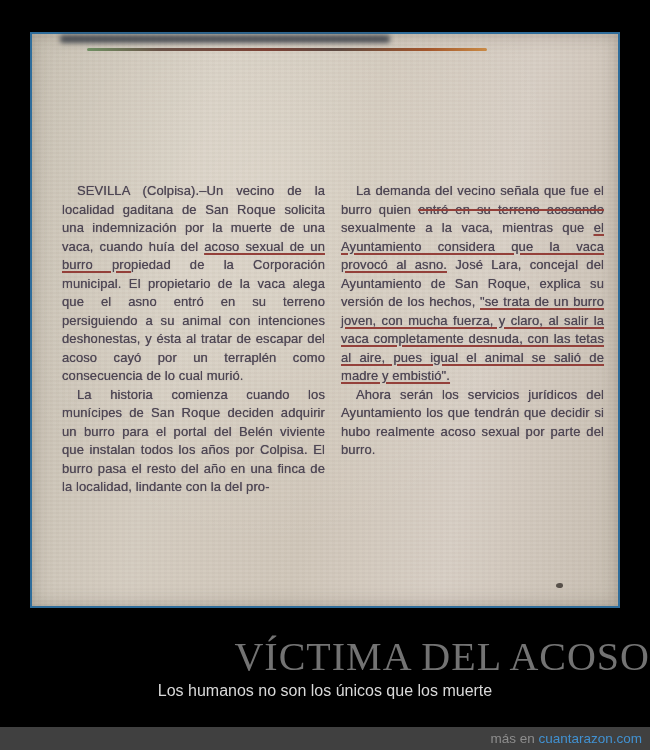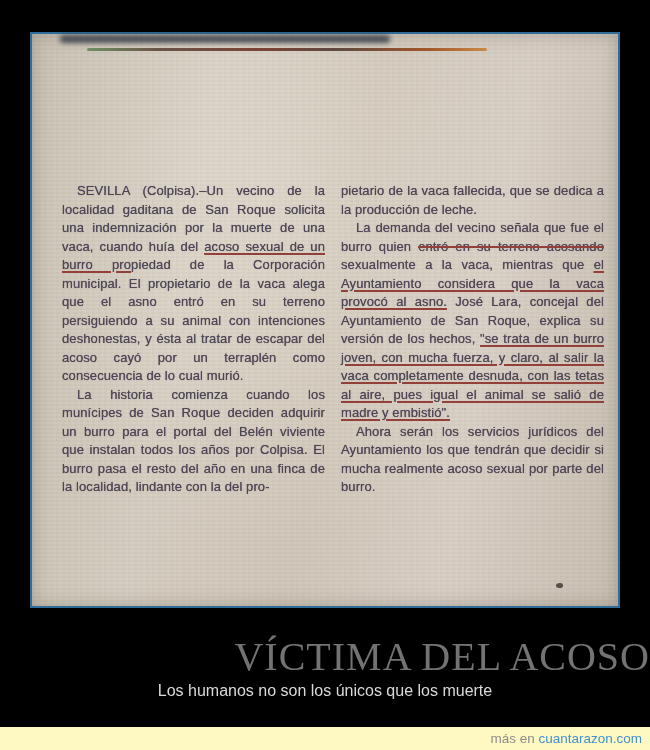--- a/index.html
+++ b/index.html
@@ -39,42 +39,41 @@
 
   
   .caption-title{position:absolute;left:0;top:636px;width:100%;margin:0;text-align:right;
                  font-family:"Liberation Serif",serif;font-weight:normal;
                  font-size:40px;line-height:42px;letter-spacing:1px;color:#737373;}
   .caption-sub{position:absolute;left:0;top:682px;width:100%;margin:0;text-align:center;
                font-size:16px;color:#d9d9d9;}
 
   
   .footer{position:absolute;left:0;bottom:0;width:100%;height:23px;box-sizing:border-box;
-          background:#fef9c3;text-align:right;padding-right:8px;
+          background:#404040;text-align:right;padding-right:8px;
           font-size:13.5px;line-height:23px;color:#8d8d8d;}
   .footer .site{color:#4191d1;cursor:pointer;}
 </style>
 </head>
 <body>
 
 <div class="stage">
 
   <figure class="photo">
     <div class="grain"></div>
     <div class="smudge"></div>
     <div class="rainbow"></div>
     <div class="columns" id="article">
         <div class="col">
           <p><span>SEVILLA  (Colpisa).–Un vecino de la localidad gaditana de San Roque solicita una indemnización por la muerte de una vaca, cuando huía del </span><span class="u">acoso sexual de un burro pro</span><span>piedad de la Corporación municipal. El propietario de la vaca alega que el asno entró en su terreno persiguiendo a su animal con intenciones deshonestas, y ésta al tratar de escapar del acoso cayó por un terraplén como consecuencia de lo cual murió.</span></p>
           <p><span>La historia comienza cuando los munícipes de San Roque deciden adquirir un burro para el portal del Belén viviente que instalan todos los años por Colpisa. El burro pasa el resto del año en una finca de la localidad, lindante con la del pro-</span></p>
         </div>
         <div class="col">
-          <p class="noindent"><span>pietario de la vaca fallecida, que se dedica a la producción de leche.</span></p>
           <p><span>La demanda del vecino señala que fue el burro quien </span><span class="s">entró en su terreno acosando</span><span> sexualmente a la vaca, mientras que </span><span class="u">el Ayuntamiento considera que la vaca provocó al asno.</span><span> José Lara, concejal del Ayuntamiento de San Roque, explica su versión de los hechos, </span><span class="u">"se trata de un burro joven, con mucha fuerza, y claro, al salir la vaca completamente desnuda, con las tetas al aire, pues igual el animal se salió de madre y embistió".</span></p>
-          <p><span>Ahora serán los servicios jurídicos del Ayuntamiento los que tendrán que decidir si mucha realmente acoso sexual por parte del burro.</span></p>
+          <p><span>Ahora serán los servicios jurídicos del Ayuntamiento los que tendrán que decidir si hubo realmente acoso sexual por parte del burro.</span></p>
         </div>
       </div>
     <div class="speck"></div>
   </figure>
 
   <h2 class="caption-title">VÍCTIMA DEL ACOSO</h2>
   <p class="caption-sub">Los humanos no son los únicos que los muerte</p>
 
   <div class="footer"><span>más en </span><span class="site">cuantarazon.com</span></div>
 

